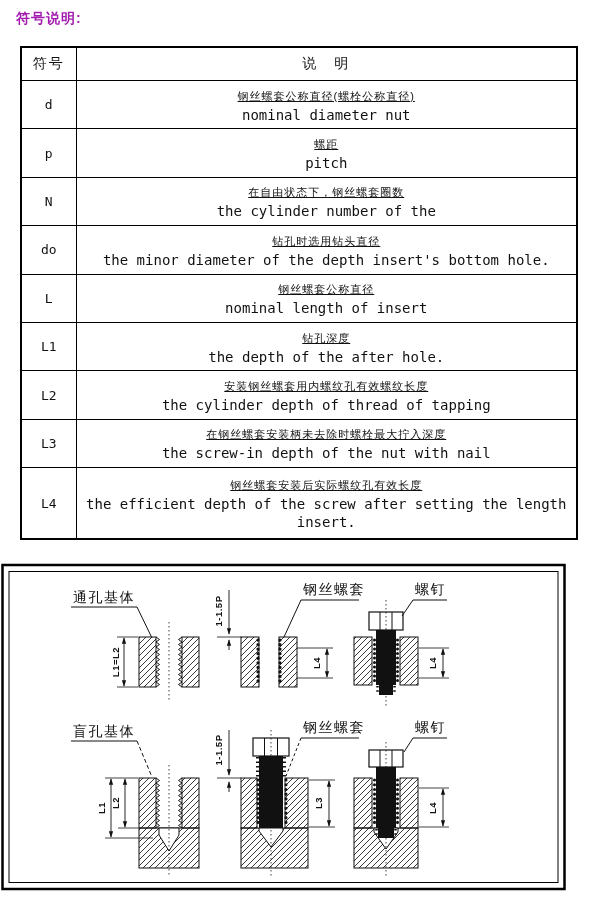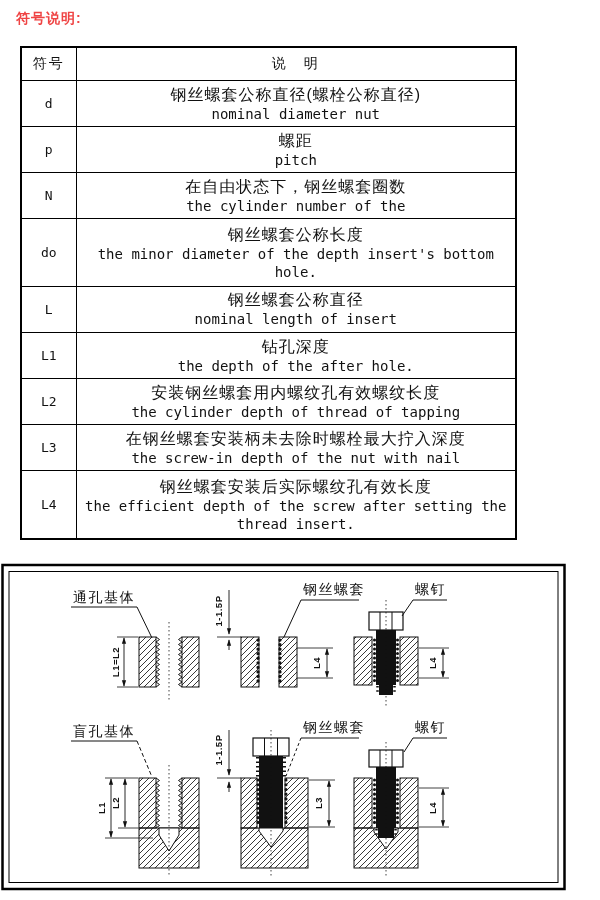--- a/index.html
+++ b/index.html
@@ -1,29 +1,29 @@
 <!DOCTYPE html>
 <html><head>
 <meta charset="utf-8">
 <style>
   html,body{margin:0;padding:0;}
   body{width:600px;height:900px;background:#fff;position:relative;
        font-family:"Liberation Sans",sans-serif;color:#111;}
   .page{position:absolute;inset:0;background:#fff;}
   .title{position:absolute;left:16px;top:10px;font-size:14px;font-weight:bold;
-         letter-spacing:1px;color:#ef4444;}
-  table.sym{position:absolute;left:20px;top:46px;width:497px;height:494px;
+         letter-spacing:1px;color:#a21caf;}
+  table.sym{position:absolute;left:20px;top:46px;width:558px;height:494px;
             border-collapse:collapse;table-layout:fixed;border:2px solid #000;}
   table.sym td,table.sym th{border:1px solid #000;text-align:center;vertical-align:middle;
             padding:0;color:#111;}
   col.c1{width:55px;}
   th.hd{font-size:14px;font-weight:normal;letter-spacing:2px;height:32px;}
   td.symcell{font-family:"DejaVu Sans Mono","Liberation Mono",monospace;font-size:13px;}
   td.desc{font-size:14px;}
-  .zh{font-size:16px;letter-spacing:1px;line-height:20px;}
+  .zh{font-size:11px;letter-spacing:1px;line-height:20px;text-decoration:underline;}
   .en{font-family:"DejaVu Sans Mono","Liberation Mono",monospace;font-size:14px;line-height:18px;}
   .diagram{position:absolute;left:1px;top:560px;width:566px;height:335px;}
   svg{display:block;}
   svg text{font-family:"Liberation Sans",sans-serif;fill:#111;}
   .lbl{font-size:14px;letter-spacing:1.5px;}
   .dim{font-size:9.5px;font-weight:bold;letter-spacing:0.5px;}
 </style>
 </head>
 <body>
 
@@ -58,21 +58,21 @@
     <tr>
       <td class="symcell">N</td>
       <td class="desc">
             <div class="zh">在自由状态下，钢丝螺套圈数</div>
             <div class="en">the cylinder number of the</div>
           </td>
     </tr>
     <tr>
       <td class="symcell">do</td>
       <td class="desc">
-            <div class="zh">钢丝螺套公称长度</div>
+            <div class="zh">钻孔时选用钻头直径</div>
             <div class="en">the minor diameter of the depth insert's bottom hole.</div>
           </td>
     </tr>
     <tr>
       <td class="symcell">L</td>
       <td class="desc">
             <div class="zh">钢丝螺套公称直径</div>
             <div class="en">nominal length of insert</div>
           </td>
     </tr>
@@ -94,21 +94,21 @@
       <td class="symcell">L3</td>
       <td class="desc">
             <div class="zh">在钢丝螺套安装柄未去除时螺栓最大拧入深度</div>
             <div class="en">the screw-in depth of the nut with nail</div>
           </td>
     </tr>
     <tr>
       <td class="symcell">L4</td>
       <td class="desc">
             <div class="zh">钢丝螺套安装后实际螺纹孔有效长度</div>
-            <div class="en">the efficient depth of the screw after setting the thread insert.</div>
+            <div class="en">the efficient depth of the screw after setting the length insert.</div>
           </td>
     </tr>
   </tbody>
     </table>
 
   <div class="diagram">
   <svg width="566" height="335" viewBox="0 0 566 335">
     <defs>
       <pattern id="h" width="6" height="6" patternUnits="userSpaceOnUse">
         <path d="M0,6 L6,0" stroke="#222" stroke-width="0.9"></path>

